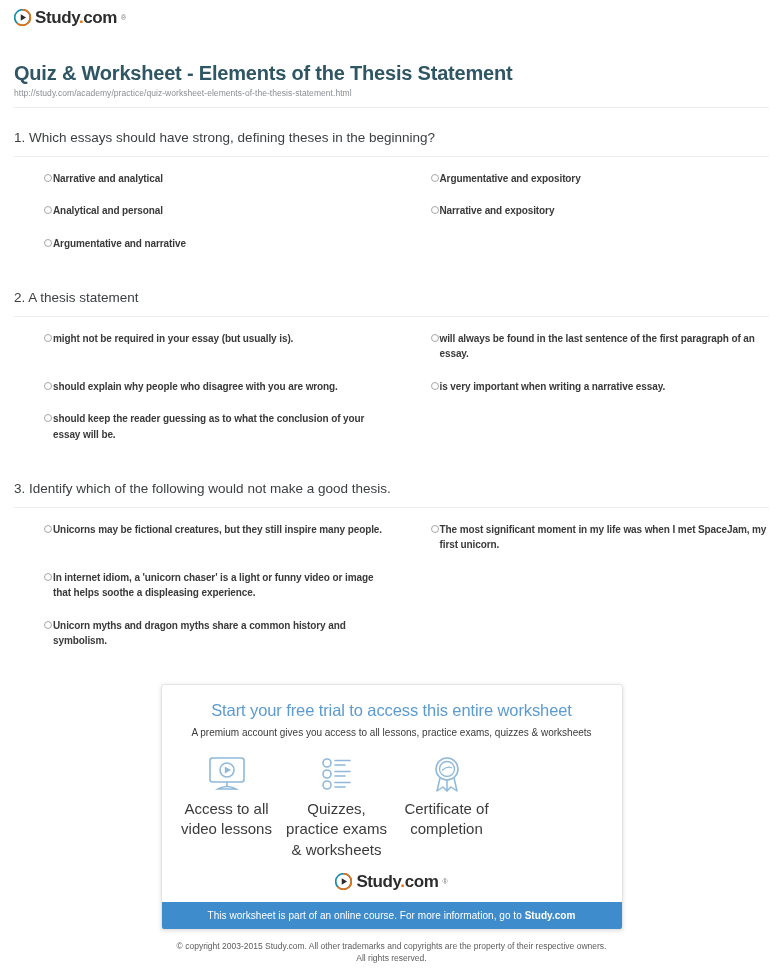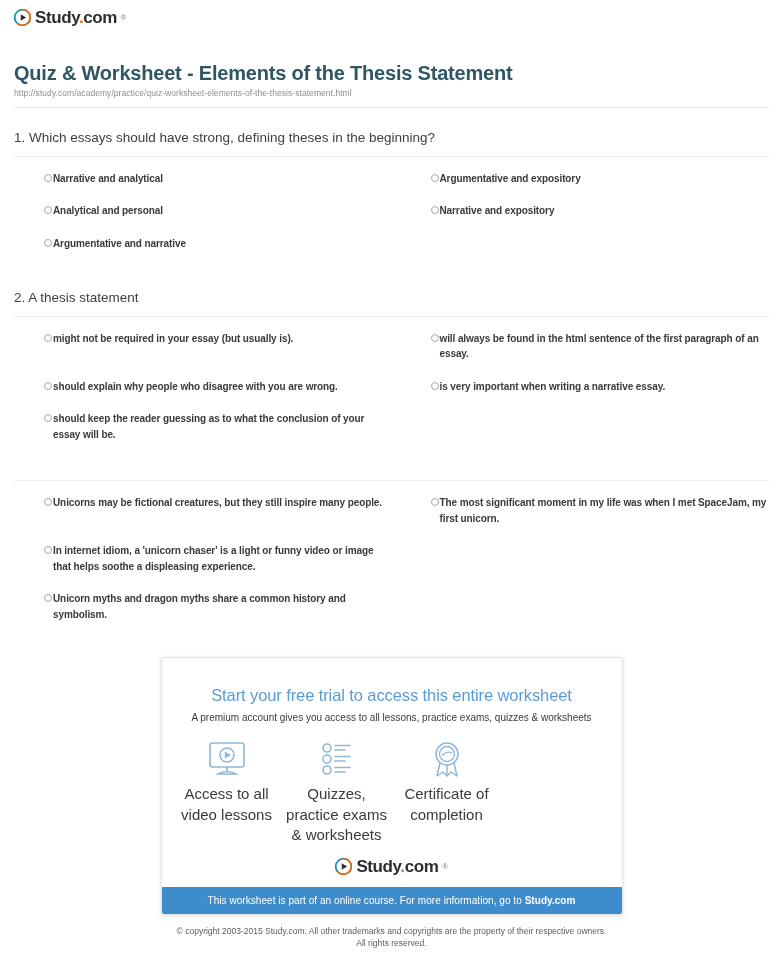--- a/index.html
+++ b/index.html
@@ -78,21 +78,21 @@
     width: 462px;
     background: #ffffff;
     border: 1px solid #e4e4e4;
     border-radius: 3px;
     box-shadow: 0 1px 4px rgba(0,0,0,0.13);
     overflow: hidden;
   }
   .promo-head { padding: 16px 16px 0 16px; text-align: center; }
   .promo-title {
     font-size: 16.5px; color: #5b9bd1; font-weight: normal;
-    margin: 12px 0 6px 0; letter-spacing: -0.1px;
+    margin: 0 0 6px 0; letter-spacing: -0.1px;
   }
   .promo-sub {
     font-size: 10px; color: #3b3b3b; margin: 0; line-height: 1.3;
   }
   .perks {
     display: grid; grid-template-columns: repeat(4, 1fr);
     padding: 14px 10px 10px 10px;
   }
   .perk { text-align: center; }
   .perk-icon { height: 42px; display: flex; align-items: center; justify-content: center; }
@@ -185,34 +185,35 @@
       <div class="option">
         <span class="radio"></span>
         <span class="opt-label">should explain why people who disagree with you are wrong.</span>
       </div>
       <div class="option">
         <span class="radio"></span>
         <span class="opt-label">should keep the reader guessing as to what the conclusion of your essay will be.</span>
       </div>
       <div class="option">
         <span class="radio"></span>
-        <span class="opt-label">will always be found in the html sentence of the first paragraph of an essay.</span>
+        <span class="opt-label">will always be found in the last sentence of the first paragraph of an essay.</span>
       </div>
       <div class="option">
         <span class="radio"></span>
         <span class="opt-label">is very important when writing a narrative essay.</span>
       </div>
       <div class="option empty">
         <span class="radio"></span>
         <span class="opt-label"></span>
       </div>
     </div>
   </div>
 
   <div class="question">
+    <p class="q-text">3. Identify which of the following would not make a good thesis.</p>
     <hr class="hr-q">
     <div class="options">
       <div class="option">
         <span class="radio"></span>
         <span class="opt-label">Unicorns may be fictional creatures, but they still inspire many people.</span>
       </div>
       <div class="option">
         <span class="radio"></span>
         <span class="opt-label">In internet idiom, a 'unicorn chaser' is a light or funny video or image that helps soothe a displeasing experience.</span>
       </div>

